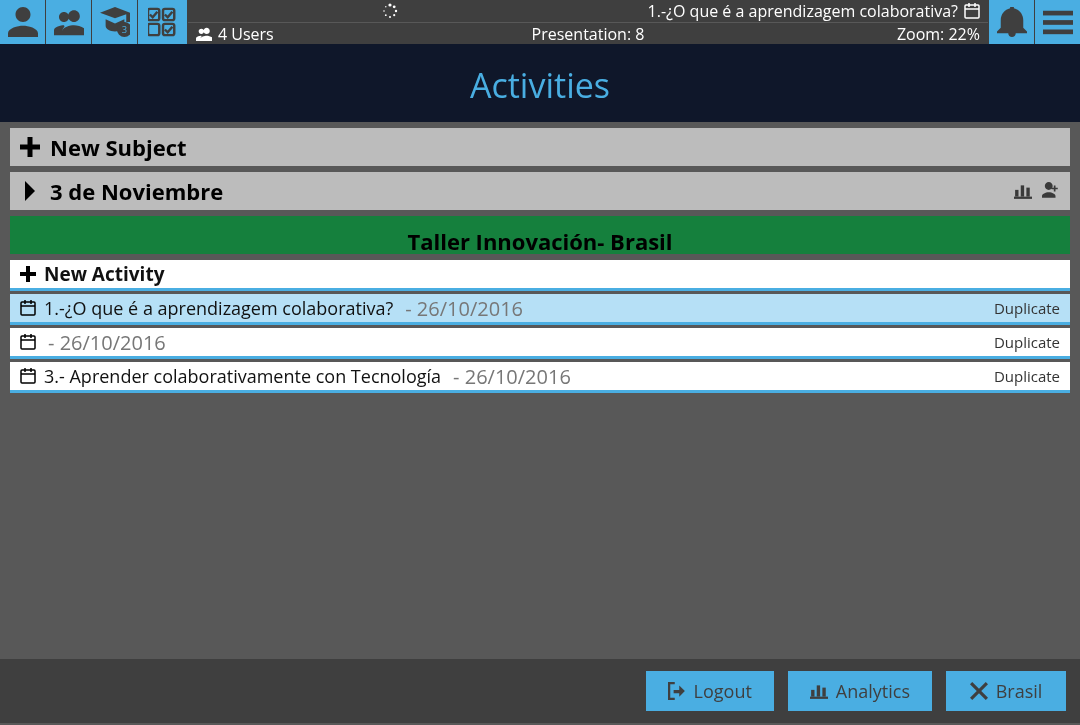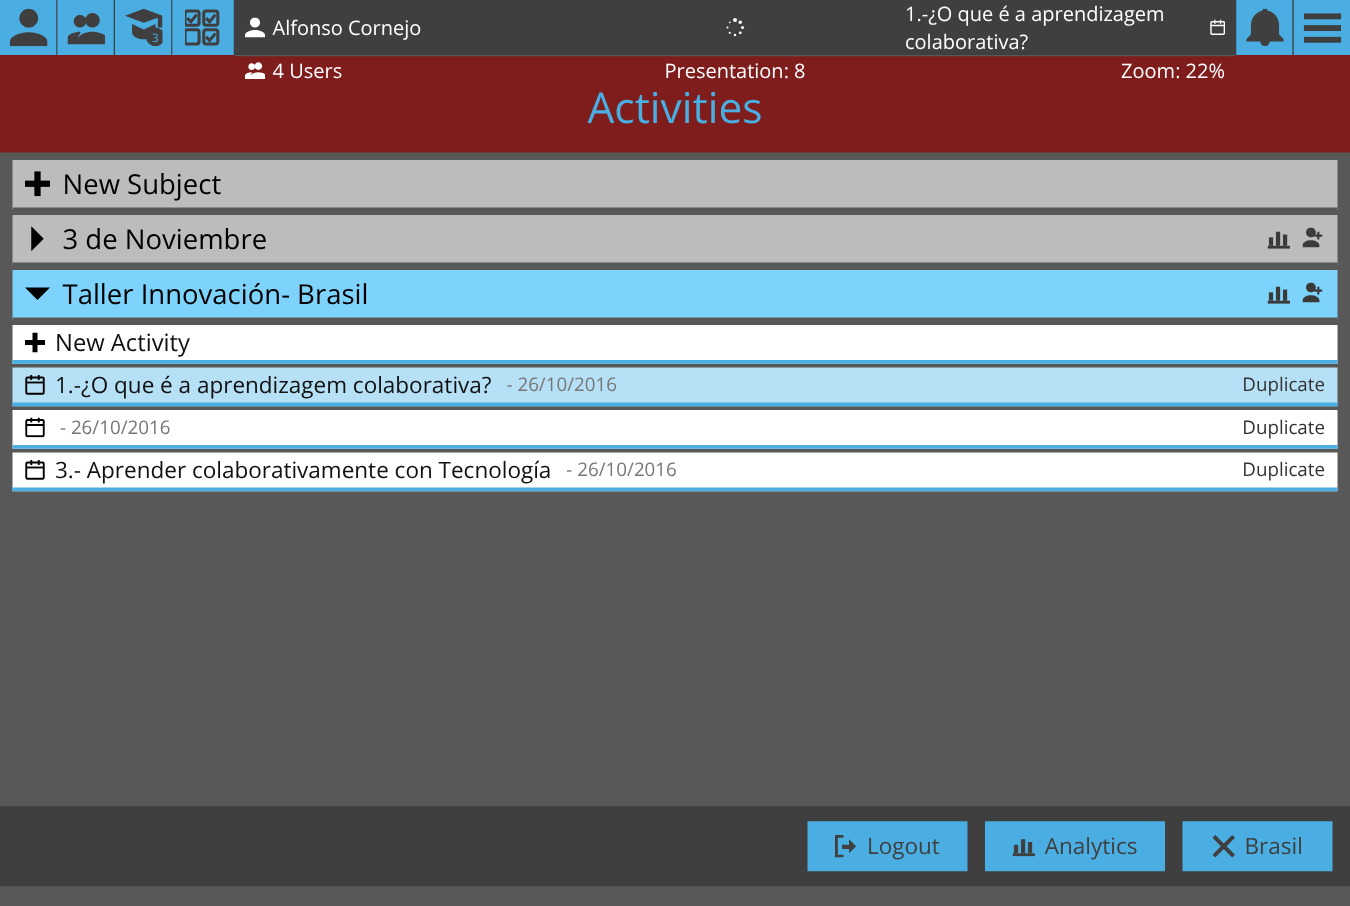--- a/index.html
+++ b/index.html
@@ -65,70 +65,70 @@
   }
   .bell-btn svg, .menu-btn svg { width: 30px; height: 30px; fill:#3f3f3f; }
 
   
   .page-title {
     text-align: center;
     color: #49aee2;
     font-size: 34px;
     font-weight: 400;
     padding: 18px 0 14px;
-    background: #7f1d1d;
+    background: #0f172a;
   }
 
   
   .list-area {
     padding: 6px 10px 10px;
     display: flex;
     flex-direction: column;
     gap: 4px;
   }
   .bar {
     height: 40px;
     display: flex;
     align-items: center;
     padding: 0 10px;
     font-size: 22px;
-    font-weight: 400;
+    font-weight: 700;
     gap: 10px;
     border-bottom: 2px solid #585858;
   }
   .bar-grey { background: #bcbcbc; color: #000; }
-  .bar-blue { background: #7dd3fc; color: #000; }
+  .bar-blue { background: #15803d; color: #000; flex-direction: column; }
   .bar .bar-label { flex: 1; font-size: 22px; }
   .bar-icons { display:flex; gap: 10px; align-items:center;}
   .bar-icons svg { width:18px; height:18px; fill:#3a3a3a; cursor:pointer;}
   .bar svg.lead { width: 20px; height: 20px; fill:#000; }
 
   .activity-wrap { display:flex; flex-direction:column; gap:3px; }
   .activity-row {
     height: 31px;
     background: #fff;
     display: flex;
     align-items: center;
     padding: 0 10px;
     gap: 8px;
     font-size: 18px;
     color: #111;
     border-bottom: 3px solid #4aaee2;
   }
   .activity-row.selected { background: #b6e0f6; }
   .activity-row svg.lead { width:16px; height:16px; fill:#000;}
   .activity-row .act-title { white-space: nowrap; }
-  .activity-row .act-date { color: #777; font-size: 15px; white-space:nowrap; padding-left: 4px;}
+  .activity-row .act-date { color: #777; font-size: 20px; white-space:nowrap; padding-left: 4px;}
   .activity-row .spacer { flex:1; }
   .activity-row .dup-btn { font-size: 15px; color:#333; cursor:pointer; }
 
   
   .footer {
     position: absolute;
-    bottom: 16px; left: 0; right: 0;
+    bottom: 2px; left: 0; right: 0;
     height: 64px;
     background: #3f3f3f;
     display: flex;
     align-items: center;
     justify-content: flex-end;
     padding: 0 14px;
     gap: 14px;
   }
   .footer-btn {
     background: #4aaee2;
@@ -243,26 +243,20 @@
       </div>
     <div class="toolbar-icon-btn toolbar-icon-wide">
         <svg viewBox="0 0 16 16">
           <use href="#icon-checks"></use>
         </svg>
       </div>
   </div>
 
   <div class="topbar-mid">
     <div class="topbar-row">
-      <div class="tr-left">
-        <svg class="small-icon" viewBox="0 0 16 16">
-            <use href="#icon-user"></use>
-          </svg>
-        <span>Alfonso Cornejo</span>
-      </div>
       <div class="tr-center">
         <svg class="small-icon" viewBox="0 0 16 16">
             <use href="#icon-spinner"></use>
           </svg>
       </div>
       <div class="tr-right">
         <span>1.-¿O que é a aprendizagem colaborativa?</span>
         <svg class="small-icon" viewBox="0 0 16 16" style="color:#fff">
             <use href="#icon-cal"></use>
           </svg>
@@ -331,21 +325,21 @@
       <svg viewBox="0 0 16 16">
           <use href="#icon-chart"></use>
         </svg>
       <svg viewBox="0 0 16 16">
           <use href="#icon-userplus"></use>
         </svg>
     </div>
   </div>
 
   <div class="activity-wrap">
-    <div class="activity-row" style="font-size:19px;">
+    <div class="activity-row" style="font-size:19px;font-weight:bold;">
       <svg class="lead" viewBox="0 0 16 16">
           <use href="#icon-plus"></use>
         </svg>
       <span class="act-title">New Activity</span>
     </div>
 
     <div class="activity-row selected">
       <svg class="lead" viewBox="0 0 16 16" style="color:#000">
           <use href="#icon-cal"></use>
         </svg>

